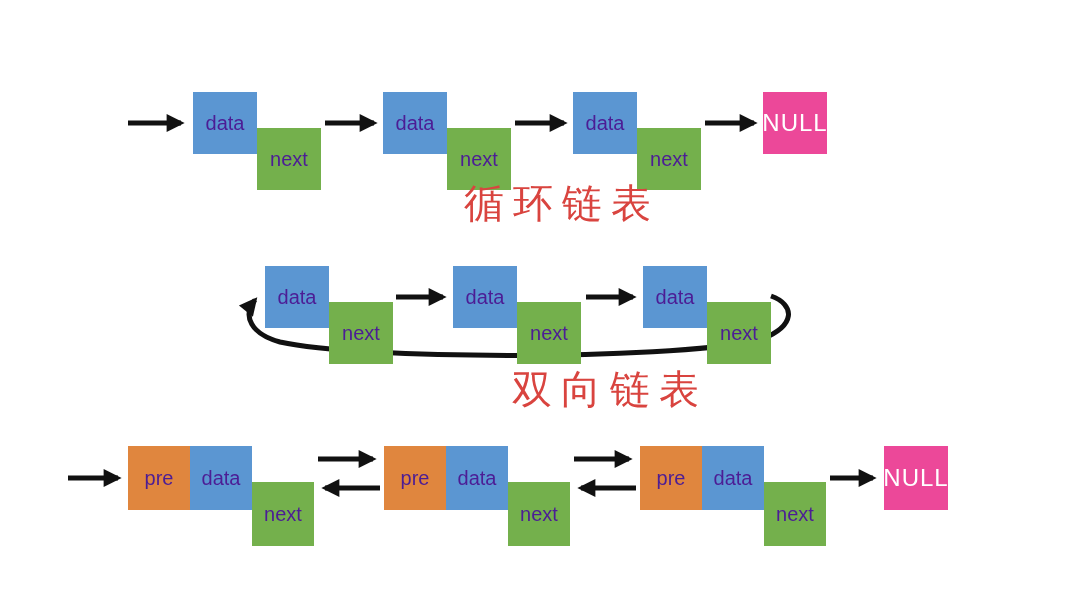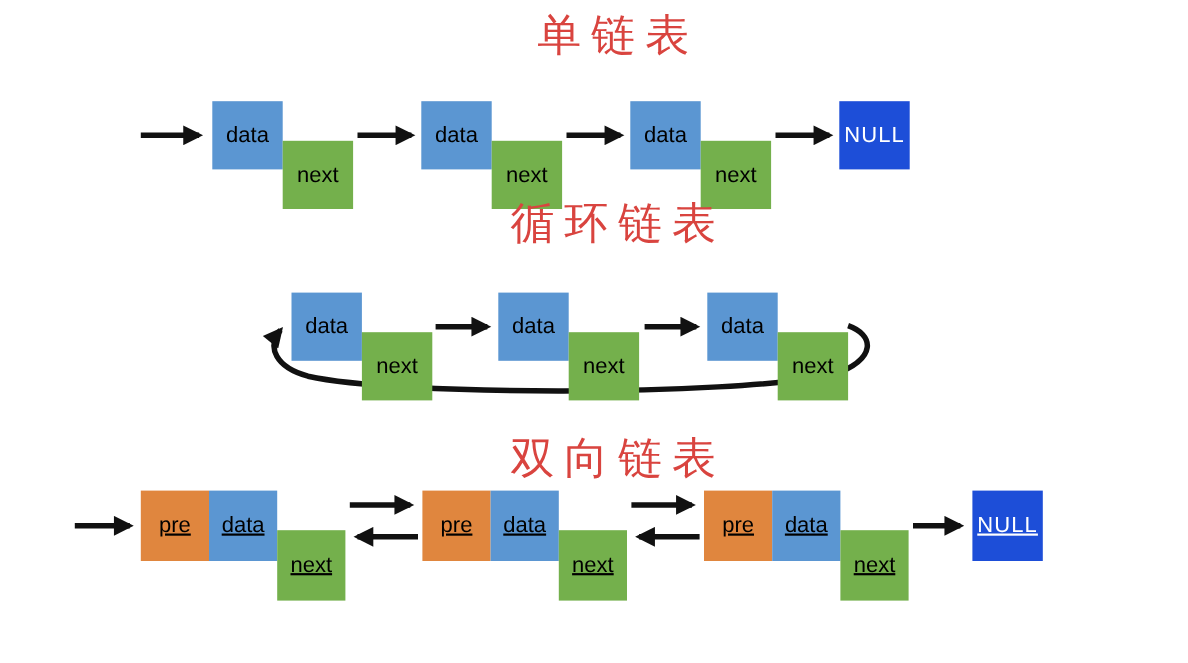--- a/index.html
+++ b/index.html
@@ -9,31 +9,31 @@
   }
   .arrows{position:absolute;left:0;top:0;pointer-events:none;}
   .section-title{
     position:absolute;left:562px;transform:translateX(-50%);
     color:#d9443f;font-size:40px;font-weight:400;letter-spacing:9px;
     white-space:nowrap;line-height:1.05;
   }
   .node{position:absolute;display:flex;}
   .cell{
     display:flex;align-items:center;justify-content:center;
-    color:#000000;font-size:20px;font-weight:400;
+    color:#4c1d95;font-size:20px;font-weight:400;
   }
   .cell-data{background:#5b96d2;}
   .cell-next{background:#74b04c;margin-top:36px;}
   .cell-pre{background:#e0863e;}
   .null-box{
     position:absolute;display:flex;align-items:center;justify-content:center;
-    background:#1d4ed8;color:#ffffff;font-size:20px;letter-spacing:1px;
+    background:#ec4899;color:#ffffff;font-size:24px;letter-spacing:1px;
   }
   .w64{width:64px;} .w62{width:62px;}
-  .h62{height:62px;} .h64{height:64px;text-decoration:underline;}
+  .h62{height:62px;} .h64{height:64px;}
 </style>
 </head>
 <body>
 
 <div class="canvas">
 
   <svg class="arrows" width="1080" height="603" viewBox="0 0 1080 603">
     <defs>
       <marker id="ah" viewBox="0 0 10 10" refX="8" refY="5" markerWidth="22" markerHeight="18" orient="auto" markerUnits="userSpaceOnUse">
         <path d="M0,0 L10,5 L0,10 z" fill="#111111"></path>
@@ -50,21 +50,20 @@
     <path d="M771 296 C794 304, 799 326, 757 341 C660 360, 360 360, 280 342 C251 334, 242 316, 255 300" stroke="#111111" stroke-width="5" fill="none" marker-end="url(#ah)"></path>
 
     <path d="M68 478 L118 478" stroke="#111111" stroke-width="5" fill="none" marker-end="url(#ah)"></path>
     <path d="M318 459 L373 459" stroke="#111111" stroke-width="5" fill="none" marker-end="url(#ah)"></path>
     <path d="M380 488 L325 488" stroke="#111111" stroke-width="5" fill="none" marker-end="url(#ah)"></path>
     <path d="M574 459 L629 459" stroke="#111111" stroke-width="5" fill="none" marker-end="url(#ah)"></path>
     <path d="M636 488 L581 488" stroke="#111111" stroke-width="5" fill="none" marker-end="url(#ah)"></path>
     <path d="M830 478 L873 478" stroke="#111111" stroke-width="5" fill="none" marker-end="url(#ah)"></path>
   </svg>
 
-  <div class="section-title" style="top:11px;">单链表</div>
 
   <div class="node" style="left:193px;top:92px;">
     <div class="cell cell-data w64 h62">data</div>
     <div class="cell cell-next w64 h62">next</div>
   </div>
   <div class="node" style="left:383px;top:92px;">
     <div class="cell cell-data w64 h62">data</div>
     <div class="cell cell-next w64 h62">next</div>
   </div>
   <div class="node" style="left:573px;top:92px;">
@@ -81,21 +80,21 @@
   </div>
   <div class="node" style="left:453px;top:266px;">
     <div class="cell cell-data w64 h62">data</div>
     <div class="cell cell-next w64 h62">next</div>
   </div>
   <div class="node" style="left:643px;top:266px;">
     <div class="cell cell-data w64 h62">data</div>
     <div class="cell cell-next w64 h62">next</div>
   </div>
 
-  <div class="section-title" style="top:396px;">双向链表</div>
+  <div class="section-title" style="top:368px;margin-left:48px;">双向链表</div>
 
   <div class="node" style="left:128px;top:446px;">
     <div class="cell cell-pre  w62 h64">pre</div>
     <div class="cell cell-data w62 h64">data</div>
     <div class="cell cell-next w62 h64">next</div>
   </div>
   <div class="node" style="left:384px;top:446px;">
     <div class="cell cell-pre  w62 h64">pre</div>
     <div class="cell cell-data w62 h64">data</div>
     <div class="cell cell-next w62 h64">next</div>

